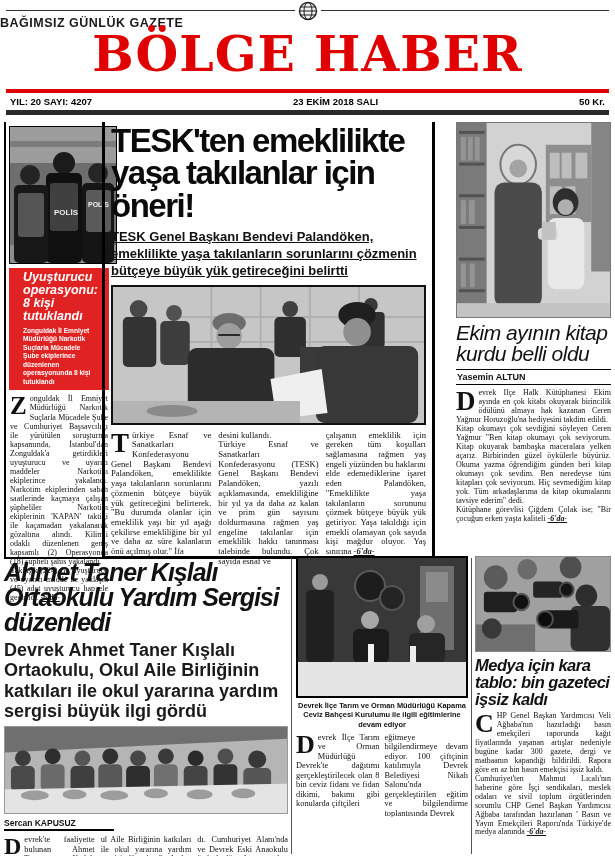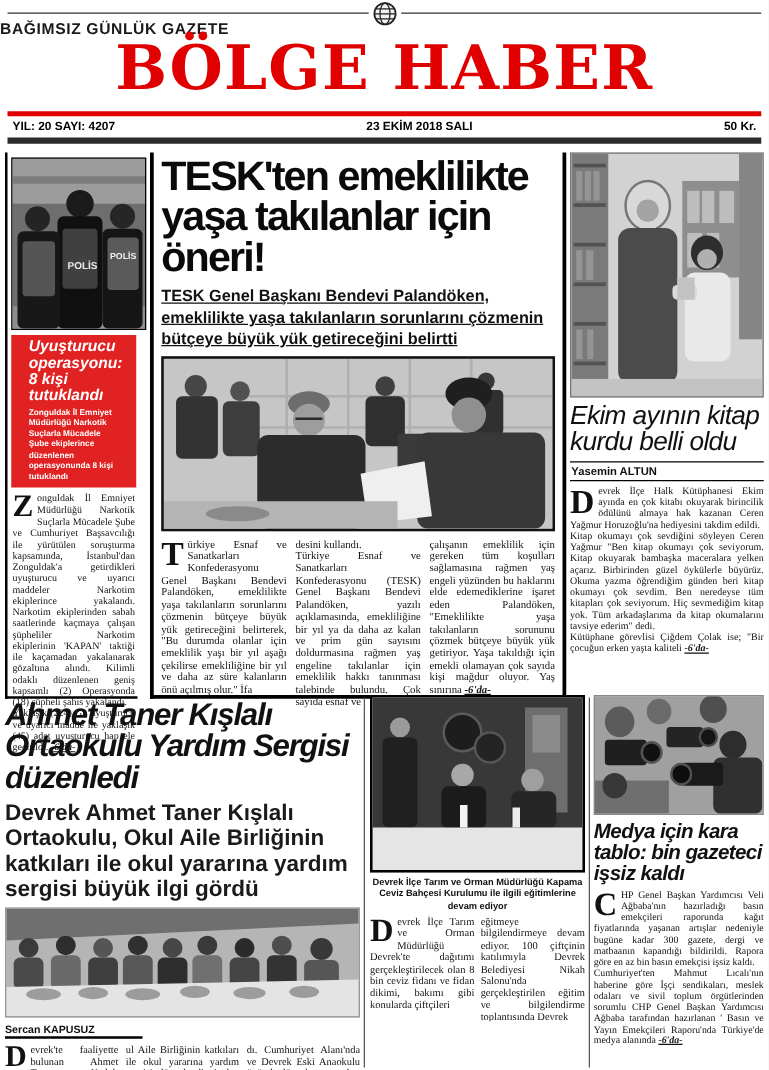--- a/index.html
+++ b/index.html
@@ -25,21 +25,21 @@
 
   
   .col-left { left:4px; top:122px; width:106px; height:437px; border-left:2px solid #000; border-bottom:2px solid #000; padding:0 1px 0 3px; }
   .police-photo { width:108px; height:138px; margin:4px auto 0; border:1px solid #000; }
   .drug-box { margin-top:4px; background:#e12222; color:#fff; padding:3px 14px 4px; }
   .drug-title { font-family:"Liberation Sans",sans-serif; font-style:italic; font-weight:800; font-size:12.5px; line-height:1.05; }
   .drug-deck { margin-top:3px; font-family:"Liberation Sans",sans-serif; font-weight:bold; font-size:6.6px; line-height:1.3; }
   .drug-body { margin-top:4px; font-size:8px; line-height:1.13; height:208px; padding:0 1px; }
 
   
-  .lead-box { left:120px; top:122px; width:333px; height:437px; border-left:3px solid #000; border-right:3px solid #000; border-bottom:3px solid #000; padding:0 6px; }
+  .lead-box { left:102px; top:122px; width:333px; height:437px; border-left:3px solid #000; border-right:3px solid #000; border-bottom:3px solid #000; padding:0 6px; }
   .lead-headline { margin-top:3px; font-family:"Liberation Sans",sans-serif; font-weight:800; font-size:33px; line-height:.98; letter-spacing:-1.5px; color:#0a0a0a; }
   .lead-deck { margin-top:7px; font-family:"Liberation Sans",sans-serif; font-weight:bold; font-size:13px; line-height:1.3; text-decoration:underline; }
   .lead-photo { margin-top:5px; width:100%; height:140px; border:2px solid #111; }
   .lead-cols { display:flex; gap:7px; margin-top:6px; height:158px; overflow:hidden; }
   .lead-col { flex:1; font-size:8.6px; line-height:1.13; text-align:justify; white-space:pre-line; }
 
   
   .col-right { left:456px; top:122px; width:155px; }
   .book-photo { width:155px; height:196px; border:1px solid #777; }
   .book-headline { margin-top:5px; font-family:"Liberation Sans",sans-serif; font-style:italic; font-weight:400; font-size:21px; line-height:.98; letter-spacing:-.5px; }

